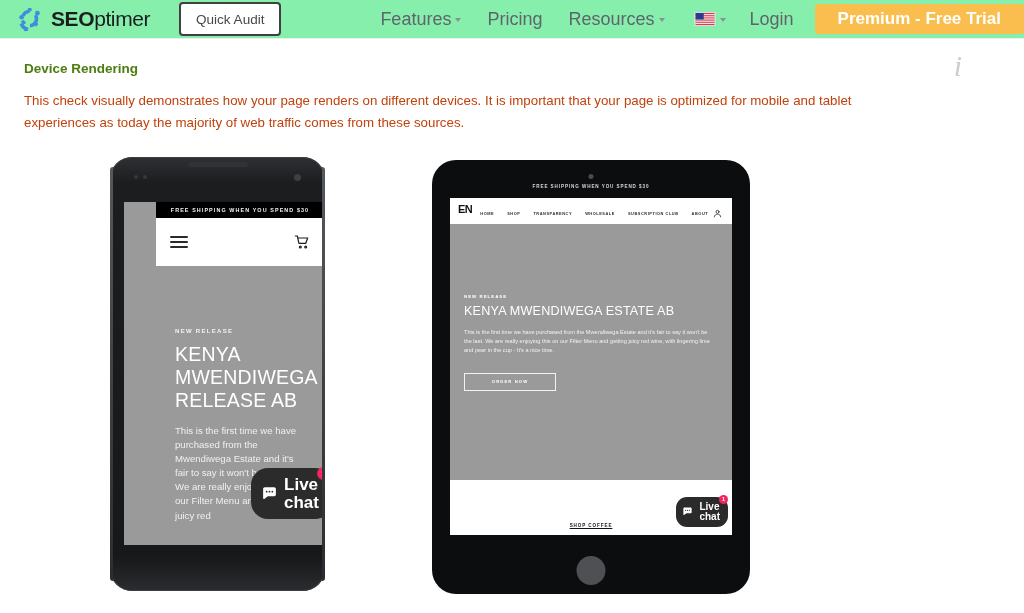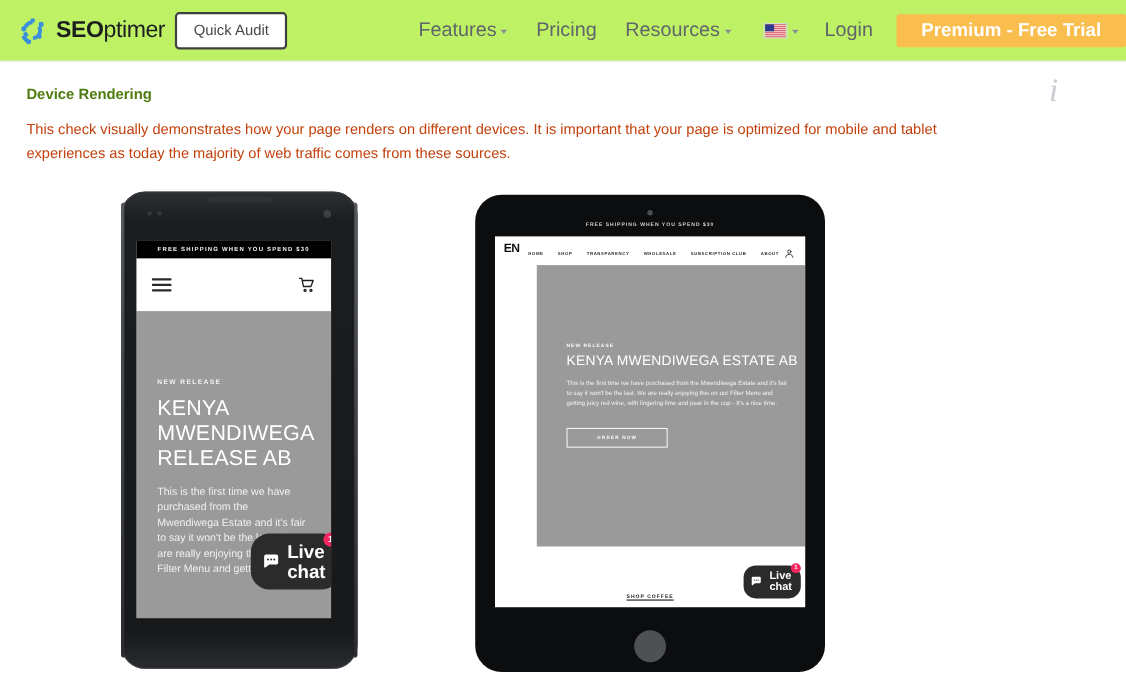--- a/index.html
+++ b/index.html
@@ -9,26 +9,27 @@
     width: 1024px; height: 613px;
     overflow: hidden;
     background: #ffffff;
     font-family: "Liberation Sans", sans-serif;
     -webkit-font-smoothing: antialiased;
   }
 
   
   .header {
     position: relative;
-    height: 56px;
-    background: #bef264;
+    height: 39px;
+    background: #86efac;
     border-bottom: 1px solid #eceef0;
     display: flex;
     align-items: center;
     padding: 0 0 0 14px;
+    gap: 20px;
   }
   .brand {
     display: flex;
     align-items: center;
     gap: 7px;
     text-decoration: none;
     cursor: pointer;
   }
   .brand-mark { width: 30px; height: 30px; display: block; flex: 0 0 auto; }
   .brand-text {
@@ -202,24 +203,25 @@
     top: 18px; left: 24px;
     width: 4px; height: 4px;
     border-radius: 50%;
     background: #34373b;
     box-shadow: 9px 0 0 0 #34373b;
   }
   .phone-screen {
     position: absolute;
     left: 14px;
     top: 45px;
-    width: 177px;
+    width: 200px;
     height: 343px;
     overflow: hidden;
     background: #9a9a9a;
+    padding-left: 32px;
   }
 
   
   .tablet {
     position: absolute;
     left: 408px;
     top: 3px;
     width: 318px;
     height: 434px;
     background: #0c0d0e;
@@ -351,24 +353,23 @@
     font-weight: 700;
     white-space: nowrap;
     text-decoration: none;
     cursor: pointer;
   }
   .tb-account { width: 9px; height: 9px; display: block; margin-top: 4px; cursor: pointer; }
 
   .tb-hero {
     background: #9a9a9a;
     height: 256px;
-    padding: 70px 14px 0 27px;
+    padding: 70px 14px 0 14px;
     color: #fff;
     position: relative;
-    margin-left: 38px;
   }
   .tb-eyebrow {
     font-size: 4.4px;
     letter-spacing: 1px;
     font-weight: 700;
     margin-bottom: 6px;
   }
   .tb-title {
     font-size: 12.6px;
     font-weight: 400;

